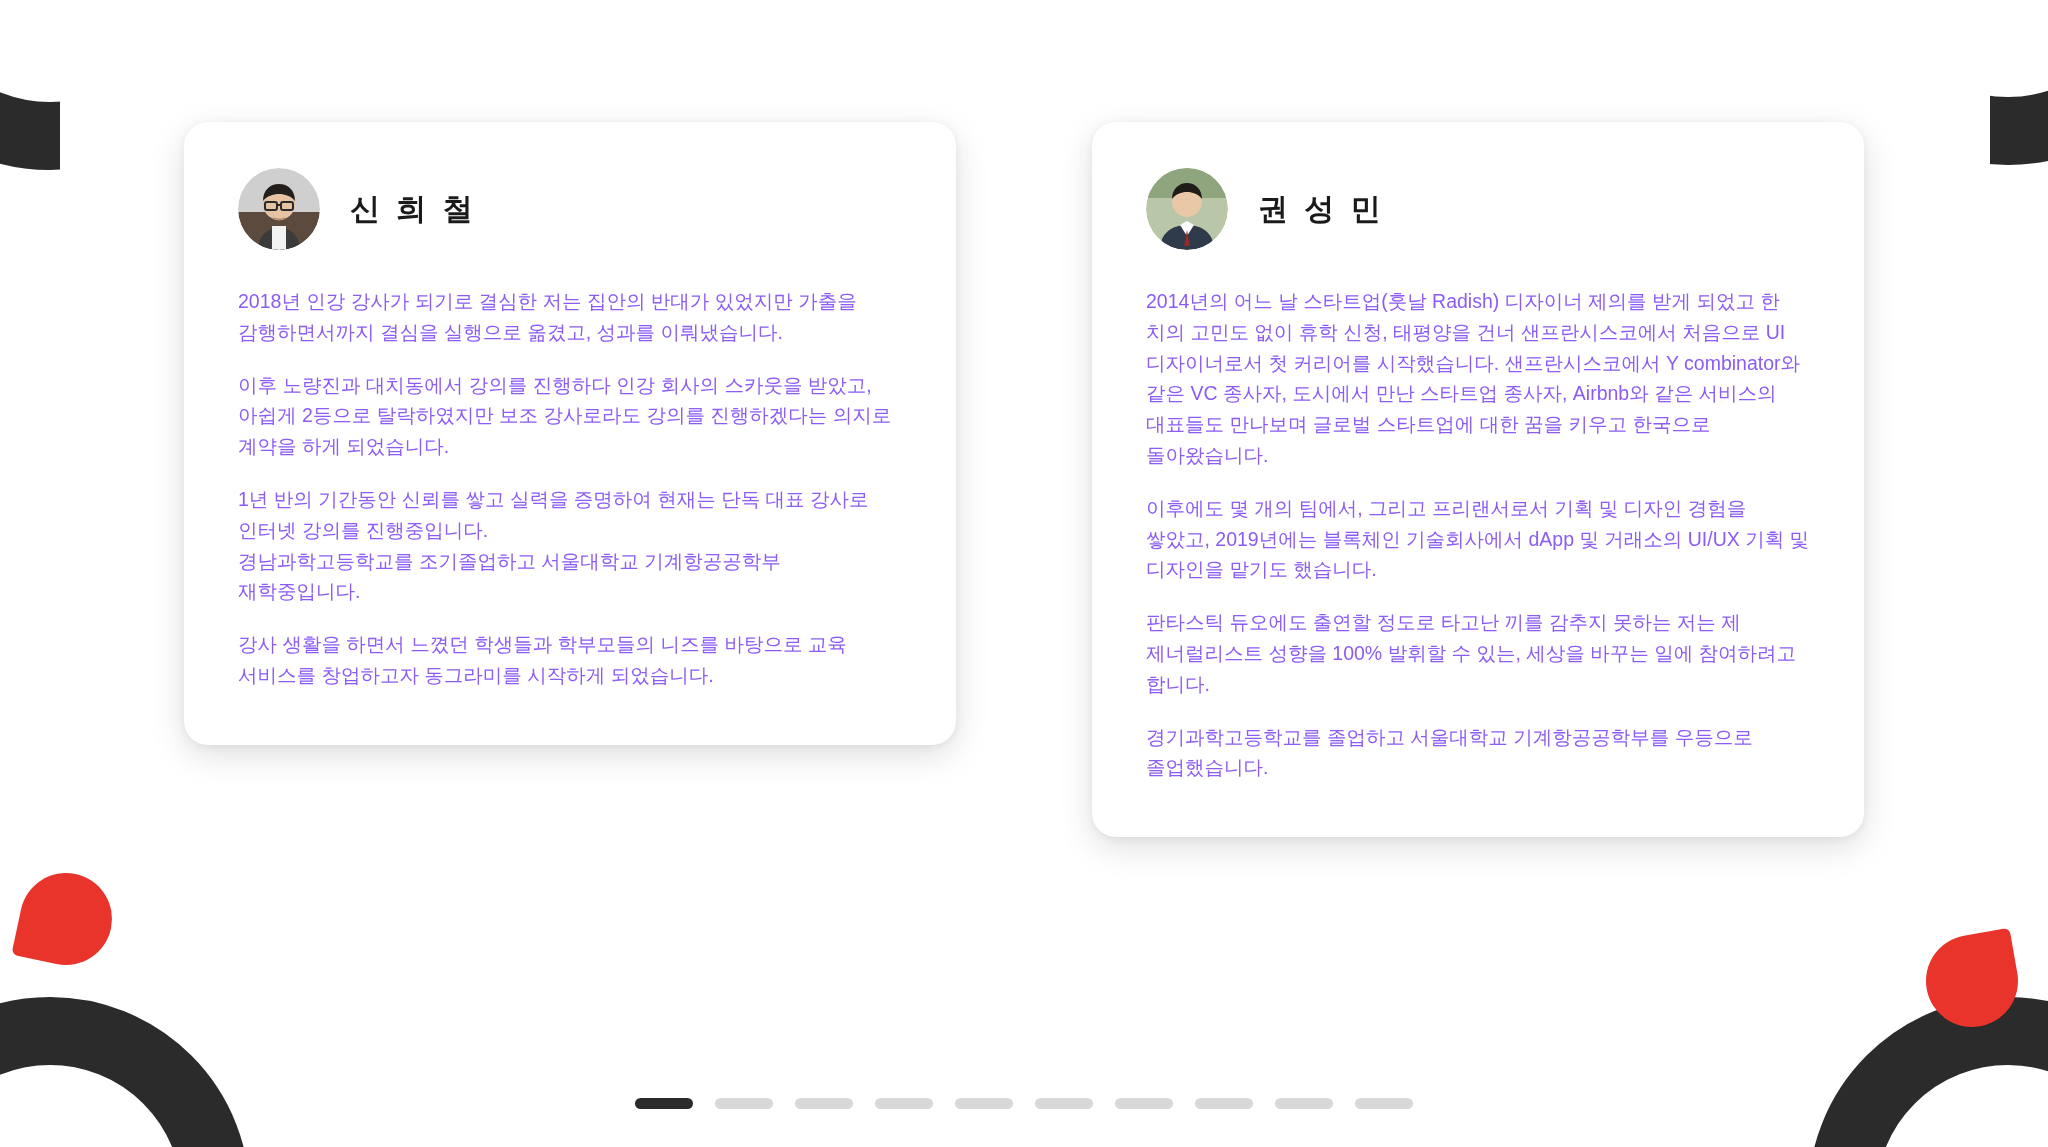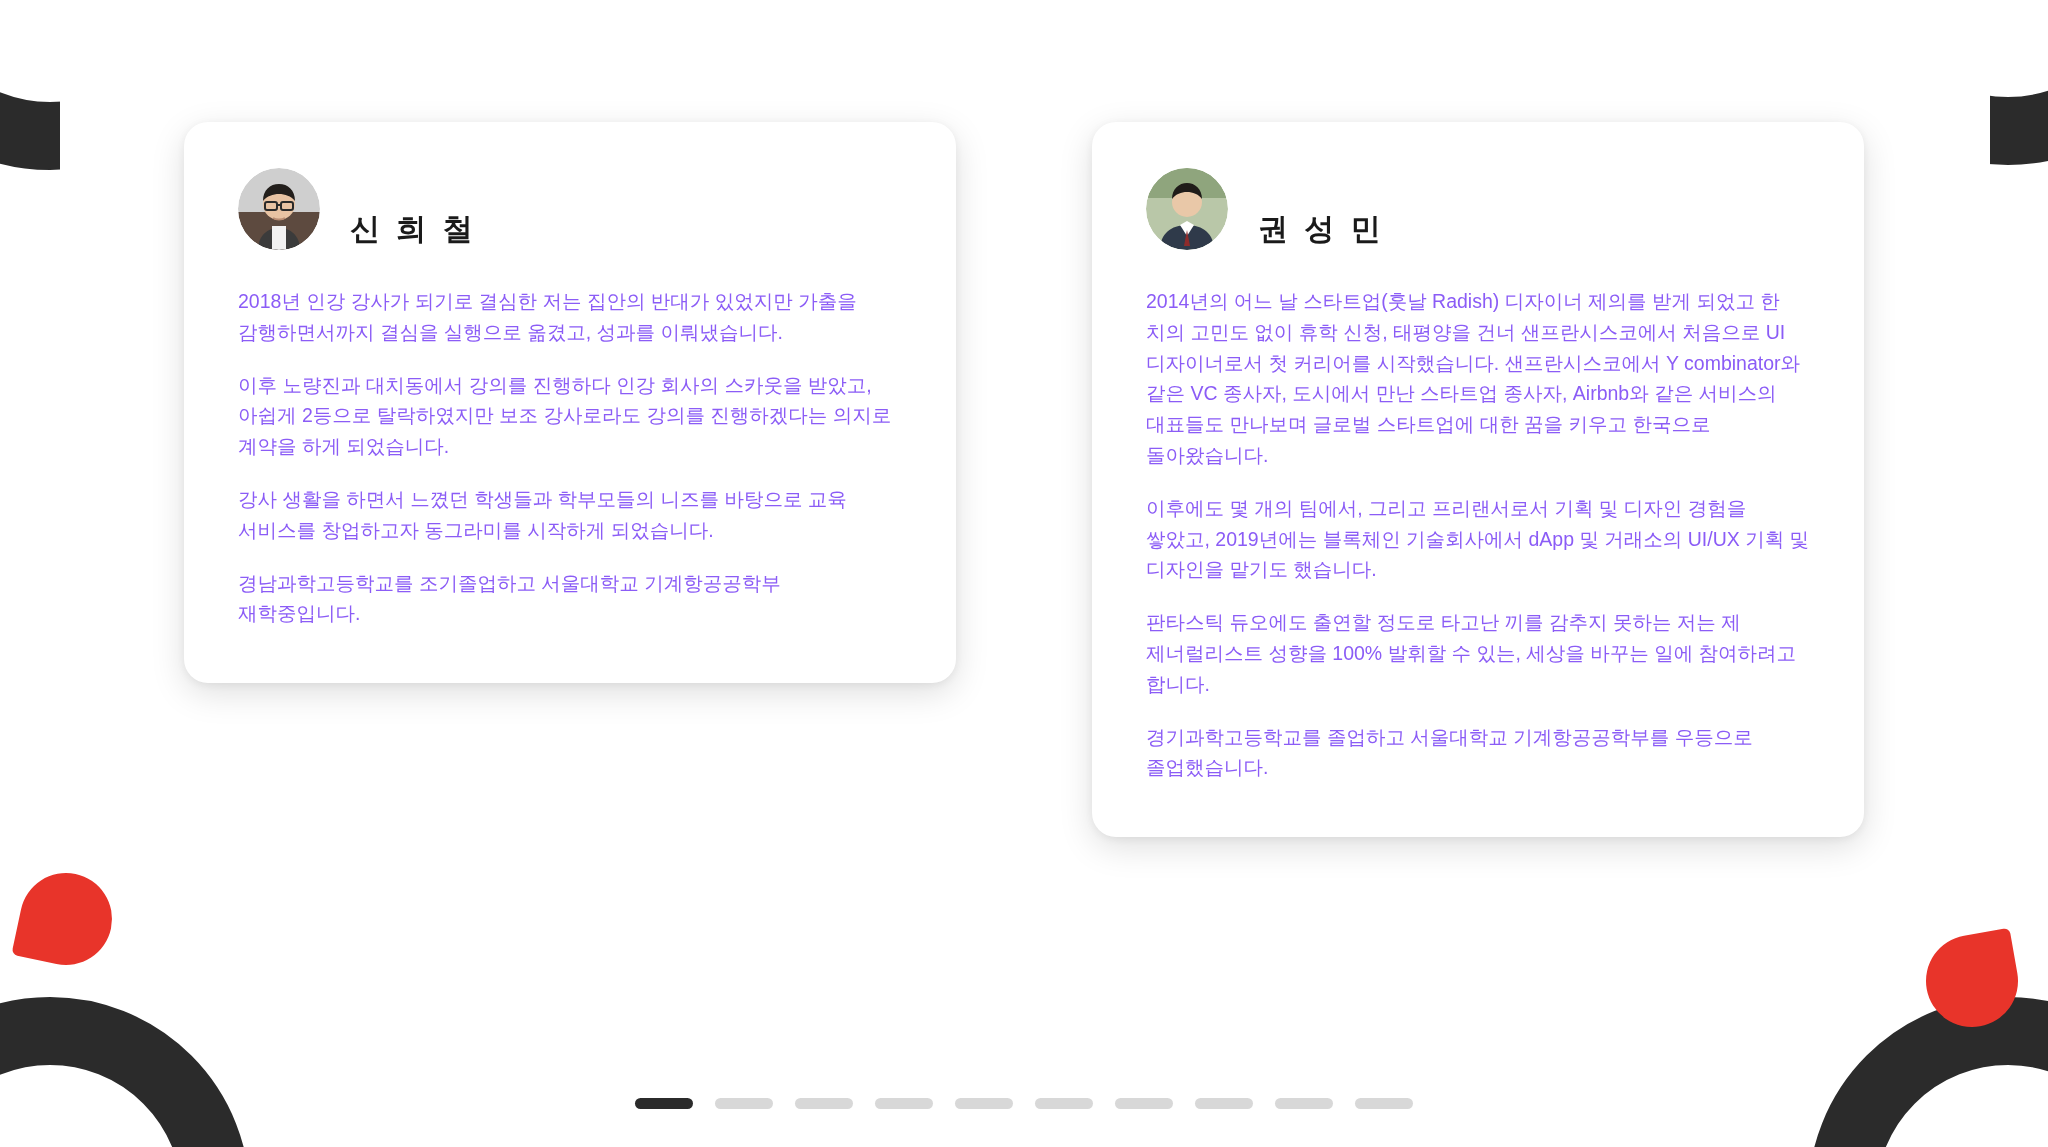--- a/index.html
+++ b/index.html
@@ -105,21 +105,21 @@
     width: 772px;
     background: #ffffff;
     border-radius: 24px;
     box-shadow: 0 10px 34px rgba(0,0,0,0.13), 0 2px 8px rgba(0,0,0,0.06);
     padding: 46px 54px 54px 54px;
     align-self: flex-start;
   }
 
   .card-header {
     display: flex;
-    align-items: flex-end;
+    align-items: center;
     gap: 30px;
     margin-bottom: 36px;
   }
 
   .avatar {
     width: 82px;
     height: 82px;
     border-radius: 50%;
     overflow: hidden;
     flex: 0 0 auto;
@@ -201,22 +201,23 @@
               <path d="M35 50c3 2 9 2 12 0" stroke="#b98d73" stroke-width="2" fill="none"></path>
               <rect x="34" y="58" width="14" height="24" fill="#f2f2f2"></rect>
             </g>
           </svg>
         </div>
         <div class="person-name">신 희 철</div>
       </div>
       <div class="bio">
         <p>2018년 인강 강사가 되기로 결심한 저는 집안의 반대가 있었지만 가출을 감행하면서까지 결심을 실행으로 옮겼고, 성과를 이뤄냈습니다.</p>
         <p>이후 노량진과 대치동에서 강의를 진행하다 인강 회사의 스카웃을 받았고, 아쉽게 2등으로 탈락하였지만 보조 강사로라도 강의를 진행하겠다는 의지로 계약을 하게 되었습니다.</p>
+        <p class="tight">1년 반의 기간동안 신뢰를 쌓고 실력을 증명하여 현재는 단독 대표 강사로 인터넷 강의를 진행중입니다.</p>
+        <p>경남과학고등학교를 조기졸업하고 서울대학교 기계항공공학부 재학중입니다.</p>
         <p>강사 생활을 하면서 느꼈던 학생들과 학부모들의 니즈를 바탕으로 교육 서비스를 창업하고자 동그라미를 시작하게 되었습니다.</p>
-        <p>경남과학고등학교를 조기졸업하고 서울대학교 기계항공공학부 재학중입니다.</p>
       </div>
     </div>
 
     <div class="card">
       <div class="card-header">
         <div class="avatar">
           <svg viewBox="0 0 82 82" xmlns="http://www.w3.org/2000/svg">
             <defs>
               <clipPath id="c2">
                   <circle cx="41" cy="41" r="41"></circle>

